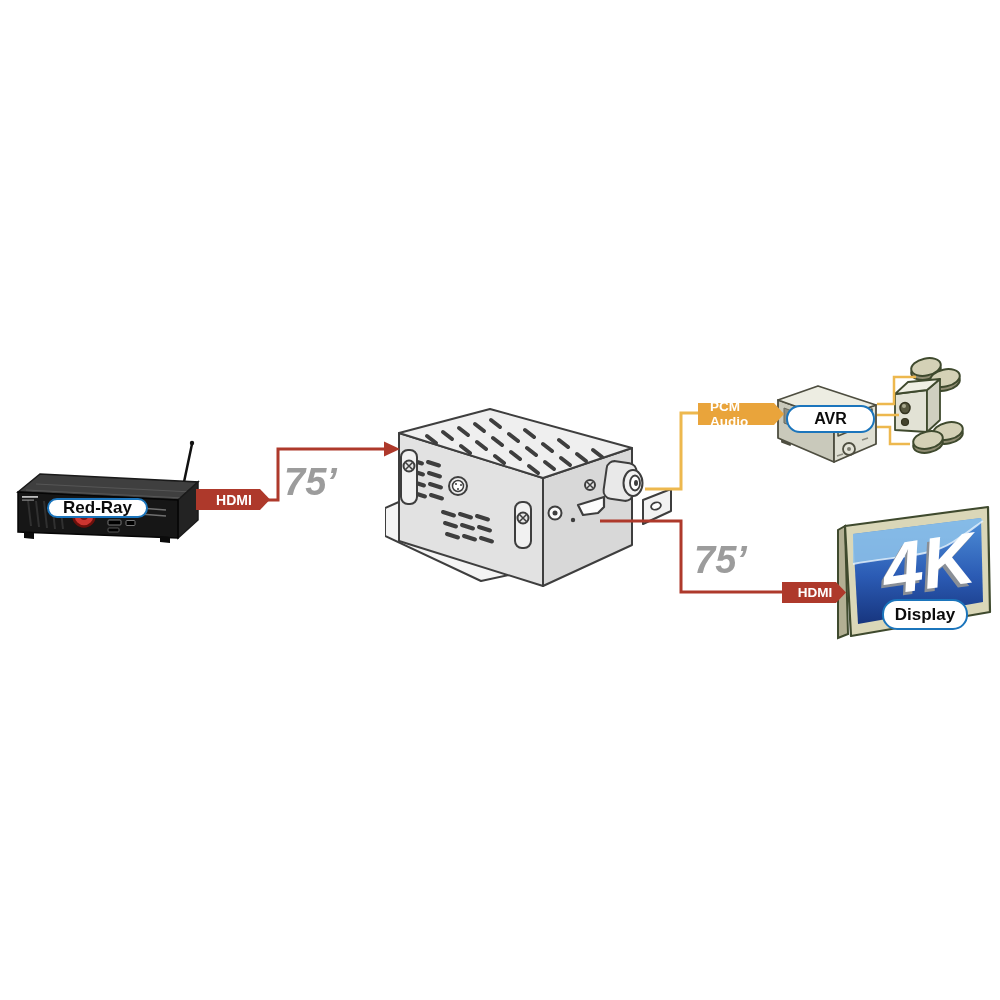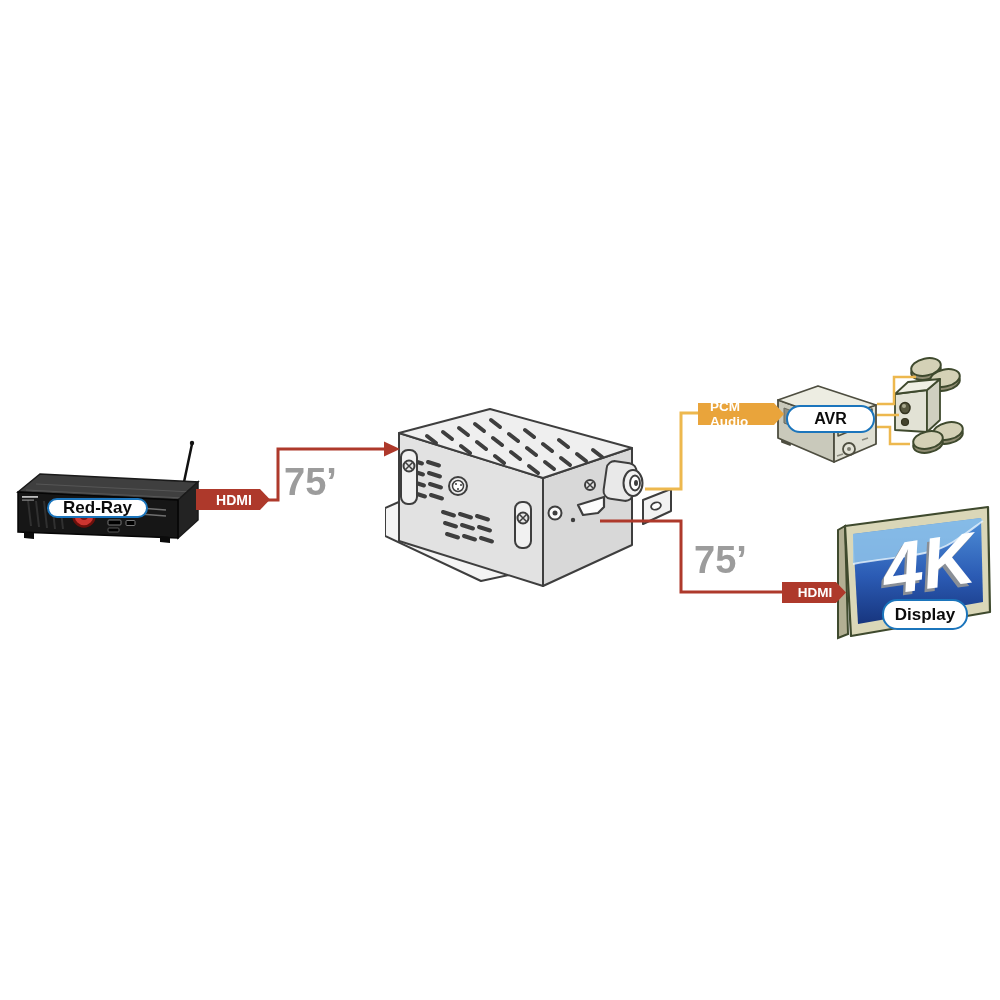--- a/index.html
+++ b/index.html
@@ -34,21 +34,21 @@
     position:absolute;box-sizing:border-box;color:#ffffff;font-weight:bold;
     display:flex;align-items:center;justify-content:center;padding-right:10px;
     clip-path:polygon(0 0,calc(100% - 10px) 0,100% 50%,calc(100% - 10px) 100%,0 100%);
     padding-left:12px;
   }
   .tag.hdmi1{left:196px;top:489px;width:74px;height:21px;background:#AE392B;font-size:14px;}
   .tag.pcm{left:698px;top:403px;width:86px;height:22px;background:#E9A43B;font-size:13.5px;}
   .tag.hdmi2{left:782px;top:582px;width:64px;height:21px;background:#AE392B;font-size:13.5px;}
   
   .dist{
-    position:absolute;color:#9C9C9C;font-weight:bold;font-size:38px;line-height:1;
+    position:absolute;color:#9C9C9C;font-weight:bold;font-size:38px;line-height:1;font-style:italic;
   }
   .dist.d1{left:284px;top:463px;}
   .dist.d2{left:694px;top:541px;}
 </style>
 </head>
 <body>
 
 <div class="canvas">
 
   <svg class="abs" style="left:12px;top:436px" width="200" height="115" viewBox="0 0 200 115">

